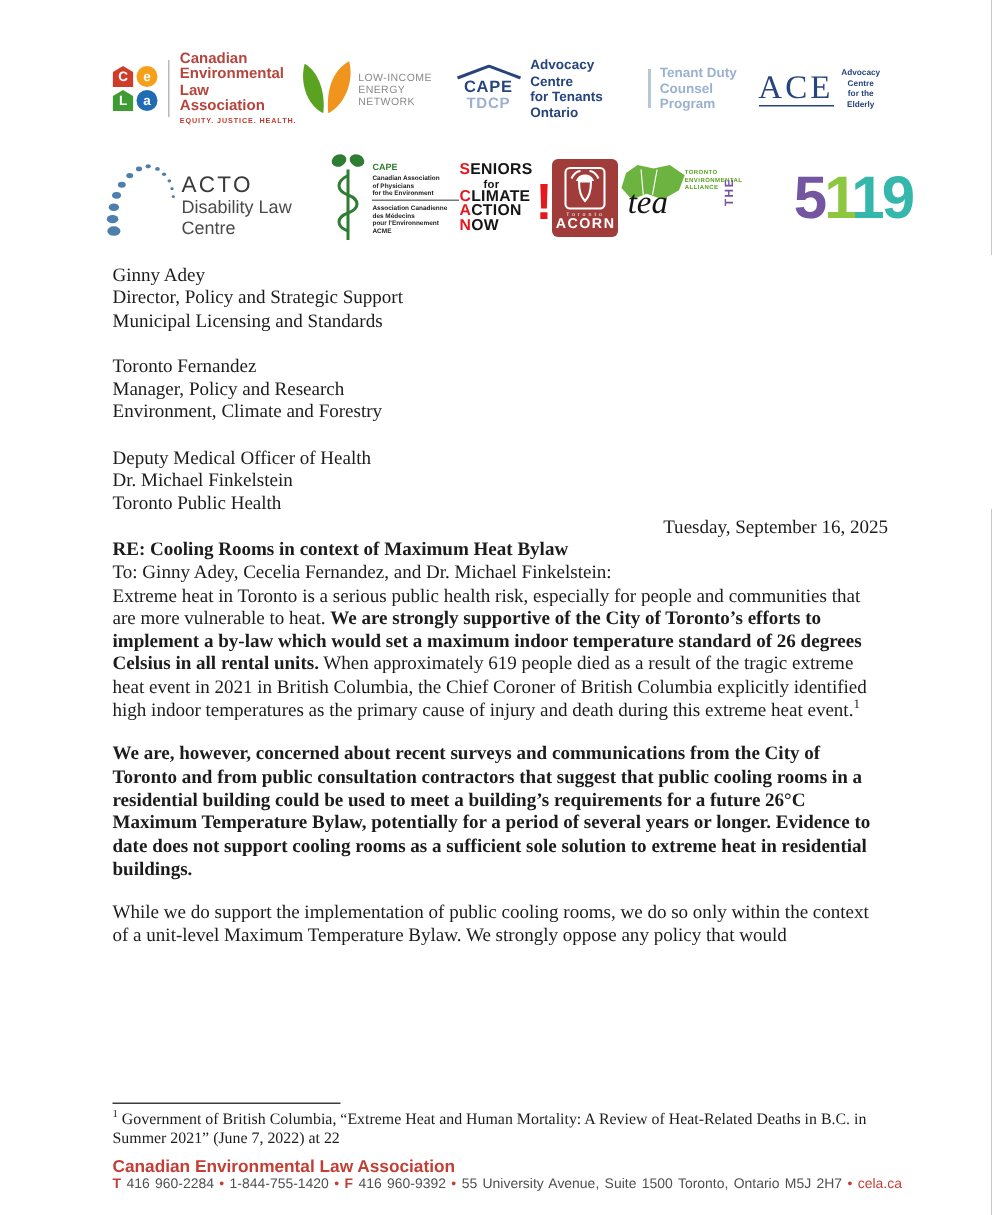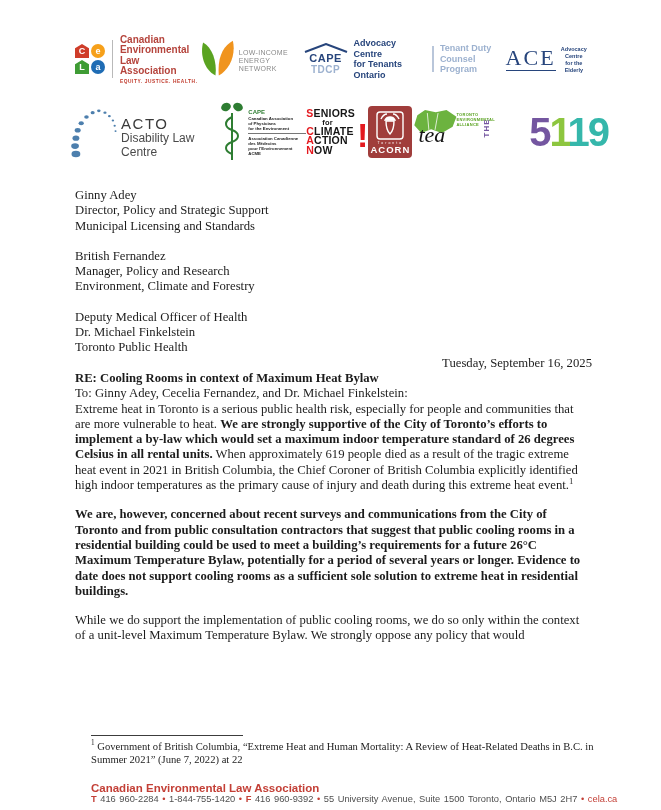--- a/index.html
+++ b/index.html
@@ -57,34 +57,34 @@
   .acorn-name{font:bold 9.5px/10px "Liberation Sans",sans-serif;color:#fff;letter-spacing:1px;}
   
   .tea{position:relative;width:78px;height:52px;}
   .tea-word{position:absolute;left:6px;top:18px;font:italic 22px/22px "Liberation Serif",serif;color:#141414;}
   .tea-side{position:absolute;left:44px;top:6px;font:bold 4px/5px "Liberation Sans",sans-serif;color:#5aa321;letter-spacing:.3px;}
   
   .the519{display:flex;align-items:center;}
   .the519-the{font:bold 8px "Liberation Sans",sans-serif;color:#7456a0;transform:rotate(-90deg);width:10px;letter-spacing:1px;}
   .the519-digits{font:800 40px/38px "Liberation Sans",sans-serif;letter-spacing:-2px;margin-left:38px;}
   
-  .letter{margin-top:22px;width:517px;font-size:12.7px;line-height:15.3px;}
+  .letter{margin-top:10px;width:517px;font-size:12.7px;line-height:15.3px;}
   .letter p{margin:0;}
   .addr{margin-bottom:15px;}
   .date-line{margin-top:30px;text-align:right;}
   .subject{margin-top:16px;font-weight:bold;}
   .salutation{margin-top:16px;}
   .para{margin-top:15px;text-align:left;}
   .para.tight{margin-top:14px;}
   sup{font-size:68%;line-height:0;vertical-align:super;}
   
-  .footer-area{position:absolute;left:91px;top:735px;width:537px;background:#fff;}
+  .footer-area{position:absolute;left:75px;top:735px;width:537px;background:#fff;}
   .fn-rule{width:152px;border-top:1px solid #3c3c3c;margin-bottom:4px;}
   .footnote{font-size:10.6px;line-height:13px;width:528px;}
-  .footer-org{margin-top:16px;font:bold 11.5px/12px "Liberation Sans",sans-serif;color:#c33f36;}
+  .footer-org{margin-top:6px;font:bold 11.5px/12px "Liberation Sans",sans-serif;color:#c33f36;}
   .footer-contact{margin-top:0;font:9.3px/10px "Liberation Sans",sans-serif;color:#4f4f4f;word-spacing:1px;}
   .footer-contact .link{color:#c33f36;cursor:pointer;}
 </style>
 </head>
 <body>
 
 <div class="page">
 
   <div class="logo-row row1">
 
@@ -238,21 +238,21 @@
 
   <div class="letter">
 
     <div class="addr">
       <p>Ginny Adey</p>
       <p>Director, Policy and Strategic Support</p>
       <p>Municipal Licensing and Standards</p>
     </div>
 
     <div class="addr">
-      <p>British Fernandez</p>
+      <p>Toronto Fernandez</p>
       <p>Manager, Policy and Research</p>
       <p>Environment, Climate and Forestry</p>
     </div>
 
     <div>
       <p>Deputy Medical Officer of Health</p>
       <p>Dr. Michael Finkelstein</p>
       <p>Toronto Public Health</p>
     </div>
 

